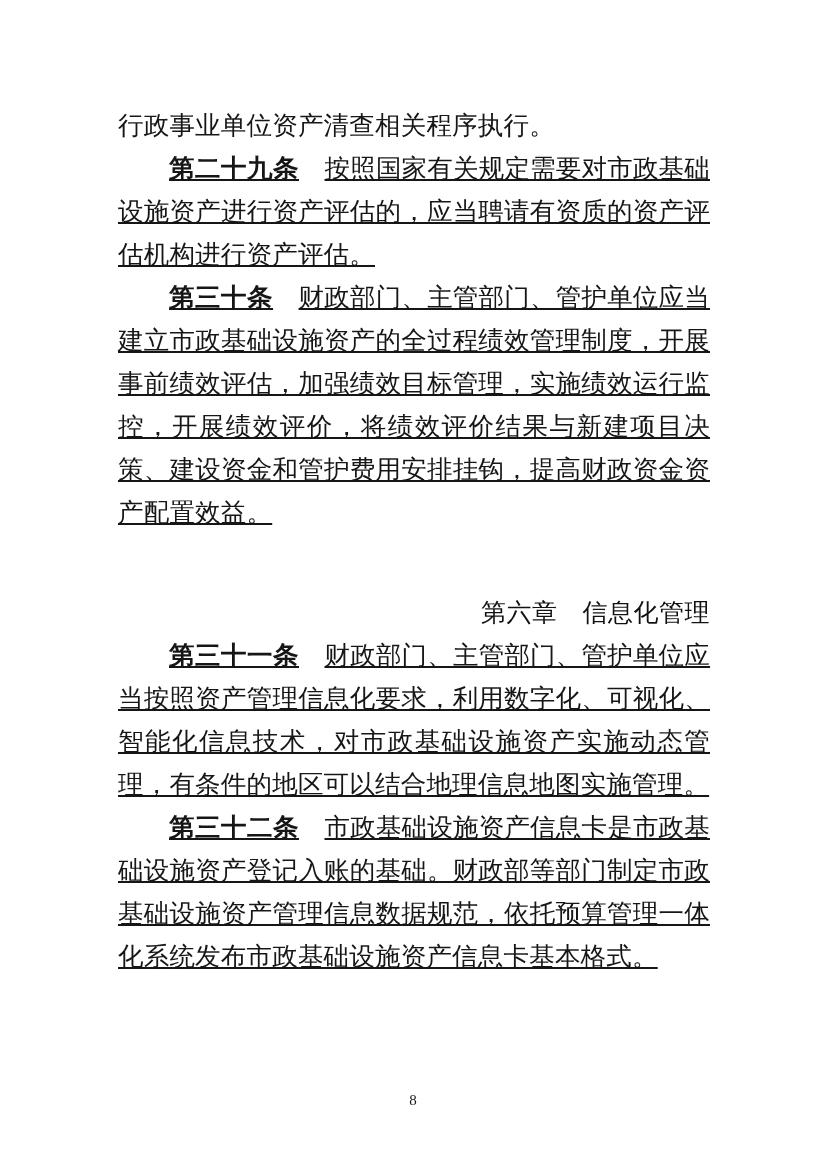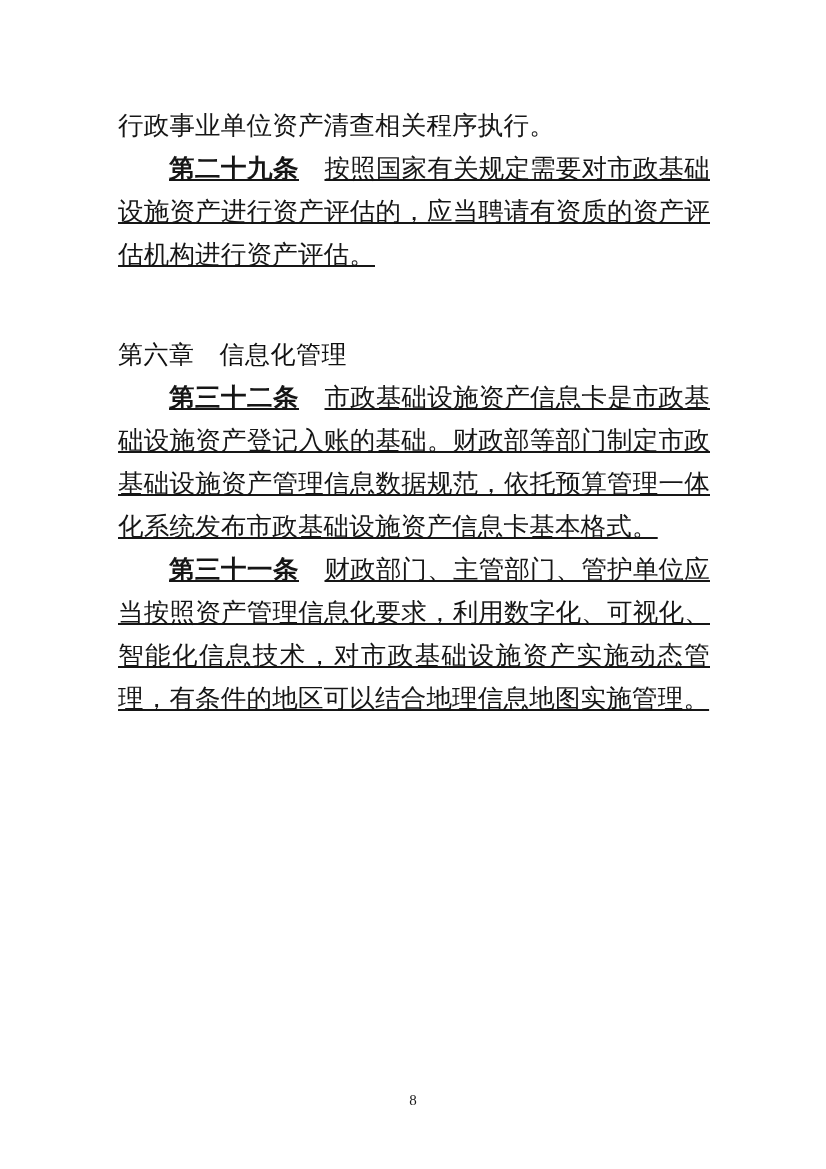--- a/index.html
+++ b/index.html
@@ -65,21 +65,21 @@
   
   .chapter-gap {
     height: 57px;
   }
 
   .chapter-heading {
     font-family: "Liberation Sans", "DejaVu Sans", sans-serif;
     font-size: 25px;
     line-height: 43px;
     color: #111111;
-    text-align: left;
+    text-align: right;
     margin: 0;
     letter-spacing: 0.5px;
   }
 
   .chapter-heading .ch-gap {
     display: inline-block;
     width: 1em;
   }
 
   .page-number {
@@ -99,33 +99,36 @@
 <div class="page">
 
   <div class="text-column">
 
     <p class="para continuation">行政事业单位资产清查相关程序执行。</p>
 
     <p class="para indented">
       <span class="article-marker">第二十九条</span><span class="marker-gap"></span><span>按照国家有关规定需要对市政基础设施资产进行资产评估的，应当聘请有资质的资产评估机构进行资产评估。</span>
     </p>
 
+    <p class="para indented">
+      <span class="article-marker">第三十条</span><span class="marker-gap"></span><span>财政部门、主管部门、管护单位应当建立市政基础设施资产的全过程绩效管理制度，开展事前绩效评估，加强绩效目标管理，实施绩效运行监控，开展绩效评价，将绩效评价结果与新建项目决策、建设资金和管护费用安排挂钩，提高财政资金资产配置效益。</span>
+    </p>
 
     <div class="chapter-gap"></div>
 
     <p class="chapter-heading">
       <span>第六章</span><span class="ch-gap"></span><span>信息化管理</span>
     </p>
 
     <p class="para indented">
-      <span class="article-marker">第三十二条</span><span class="marker-gap"></span><span>市政基础设施资产信息卡是市政基础设施资产登记入账的基础。财政部等部门制定市政基础设施资产管理信息数据规范，依托预算管理一体化系统发布市政基础设施资产信息卡基本格式。</span>
+      <span class="article-marker">第三十一条</span><span class="marker-gap"></span><span>财政部门、主管部门、管护单位应当按照资产管理信息化要求，利用数字化、可视化、智能化信息技术，对市政基础设施资产实施动态管理，有条件的地区可以结合地理信息地图实施管理。</span>
     </p>
 
     <p class="para indented">
-      <span class="article-marker">第三十一条</span><span class="marker-gap"></span><span>财政部门、主管部门、管护单位应当按照资产管理信息化要求，利用数字化、可视化、智能化信息技术，对市政基础设施资产实施动态管理，有条件的地区可以结合地理信息地图实施管理。</span>
+      <span class="article-marker">第三十二条</span><span class="marker-gap"></span><span>市政基础设施资产信息卡是市政基础设施资产登记入账的基础。财政部等部门制定市政基础设施资产管理信息数据规范，依托预算管理一体化系统发布市政基础设施资产信息卡基本格式。</span>
     </p>
 
 
   </div>
 
   <div class="page-number">8</div>
 
 </div>
 
 </body></html>

